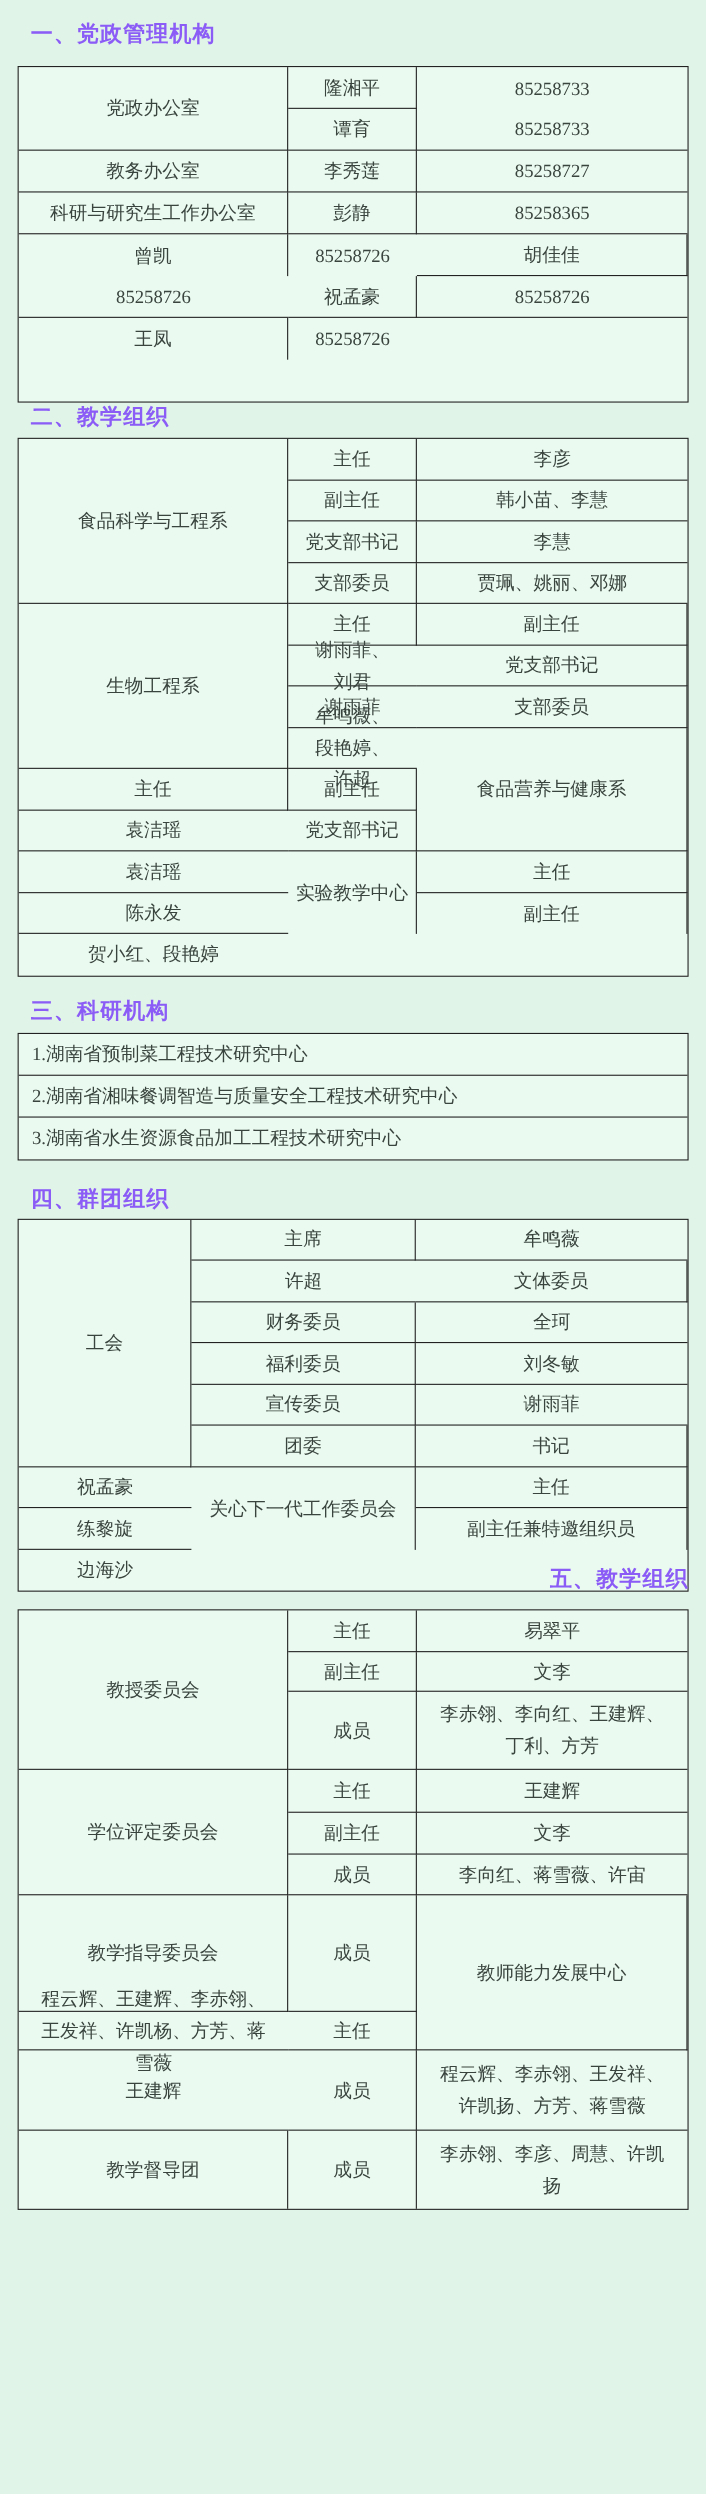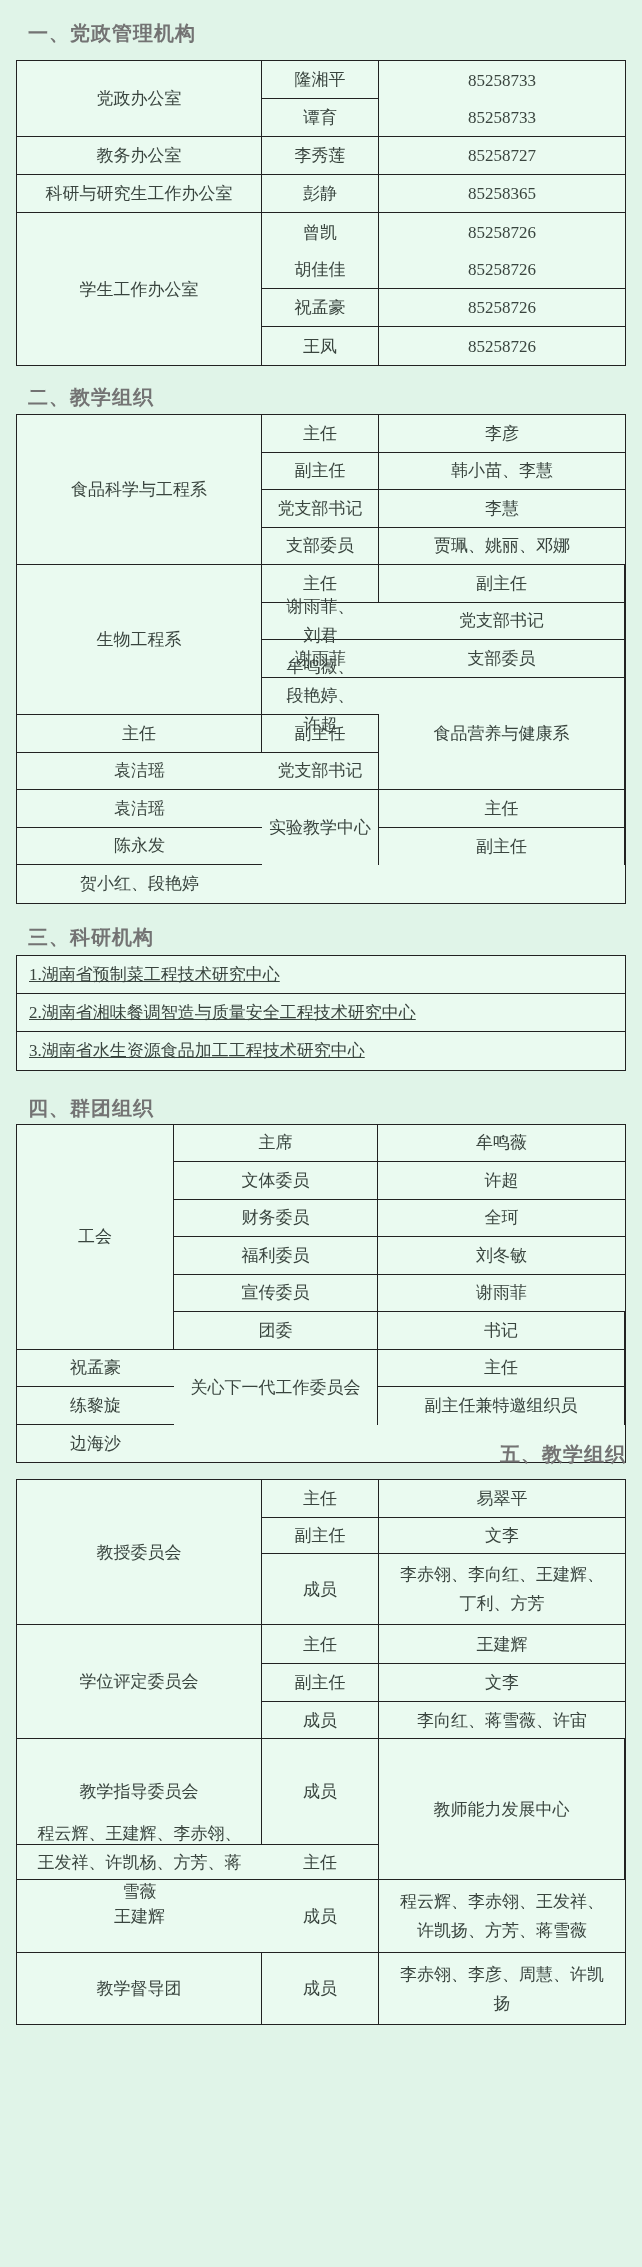--- a/index.html
+++ b/index.html
@@ -5,44 +5,44 @@
   html, body { margin:0; padding:0; }
   body {
     width:642px; height:2267px;
     background:#e0f4e8;
     font-family:"Liberation Serif","DejaVu Serif",serif;
     overflow:hidden;
   }
   .content { padding:22px 16px 0 16px; box-sizing:border-box; }
 
   .sec-heading {
-    font-family:Liberation Serif, serif;
+    font-family:Liberation Mono, monospace;
     font-weight:700; font-size:20px; line-height:22px;
-    color:#737373; letter-spacing:1px;
+    color:#8b5cf6; letter-spacing:1px;
     margin:0 0 0 12px;
   }
   .h1 { margin-bottom:16px; }
-  .h2 { margin-top:20px; margin-bottom:6px; }
+  .h2 { margin-top:4px; margin-bottom:6px; }
   .h3 { margin-top:22px; margin-bottom:7px; }
   .h4 { margin-top:26px; margin-bottom:5px; }
   .h5 { margin-top:-20px; margin-bottom:14px; position:relative; z-index:2;text-align:right; }
 
   .grid-table {
     display:grid;
     border:1.5px solid #222;
     background:#eafaf0;
     color:#39443e;
     font-size:17px;
     position:relative; z-index:1;
   }
   .t1, .t2, .t5 { grid-template-columns:245px 117px 1fr; }
   .t4 { grid-template-columns:157px 204px 1fr; }
   .t1 { grid-template-rows:repeat(8, 38px); }
   .t2 { grid-template-rows:repeat(13, 37.5px); }
-  .t3 { grid-template-rows:repeat(3, 38px);text-decoration:underline; }
+  .t3 { grid-template-rows:repeat(3, 38px); }
   .t4 { grid-template-rows:repeat(9, 37.5px); }
   .t5 { grid-template-rows:38px 36px 71px 39px 38px 37px 106px 35px 73px 71px; }
 
   .cell {
     border-right:1.5px solid #222;
     border-bottom:1.5px solid #222;
     display:flex; align-items:center; justify-content:center;
     text-align:center; padding:0 6px; box-sizing:border-box;
     line-height:29px;
   }
@@ -65,21 +65,20 @@
     <div class="cell">隆湘平</div>
     <div class="cell c3 bb0">85258733</div>
     <div class="cell">谭育</div>
     <div class="cell c3">85258733</div>
     <div class="cell">教务办公室</div>
     <div class="cell">李秀莲</div>
     <div class="cell c3">85258727</div>
     <div class="cell">科研与研究生工作办公室</div>
     <div class="cell">彭静</div>
     <div class="cell c3">85258365</div>
-    <div class="cell sp4 bb0">学生工作办公室</div>
     <div class="cell bb0">曾凯</div>
     <div class="cell c3 bb0">85258726</div>
     <div class="cell">胡佳佳</div>
     <div class="cell c3">85258726</div>
     <div class="cell">祝孟豪</div>
     <div class="cell c3">85258726</div>
     <div class="cell bb0">王凤</div>
     <div class="cell c3 bb0">85258726</div>
   </div>
 
@@ -123,22 +122,22 @@
     <div class="cell">2.湖南省湘味餐调智造与质量安全工程技术研究中心</div>
     <div class="cell bb0">3.湖南省水生资源食品加工工程技术研究中心</div>
   </div>
 
   <div class="sec-heading h4">四、群团组织</div>
 
   <div class="grid-table t4">
     <div class="cell sp6">工会</div>
     <div class="cell">主席</div>
     <div class="cell c3">牟鸣薇</div>
+    <div class="cell c3">许超</div>
     <div class="cell">文体委员</div>
-    <div class="cell c3">许超</div>
     <div class="cell">财务委员</div>
     <div class="cell c3">全珂</div>
     <div class="cell">福利委员</div>
     <div class="cell c3">刘冬敏</div>
     <div class="cell">宣传委员</div>
     <div class="cell c3">谢雨菲</div>
     <div class="cell">团委</div>
     <div class="cell">书记</div>
     <div class="cell c3">祝孟豪</div>
     <div class="cell sp2 bb0">关心下一代工作委员会</div>

